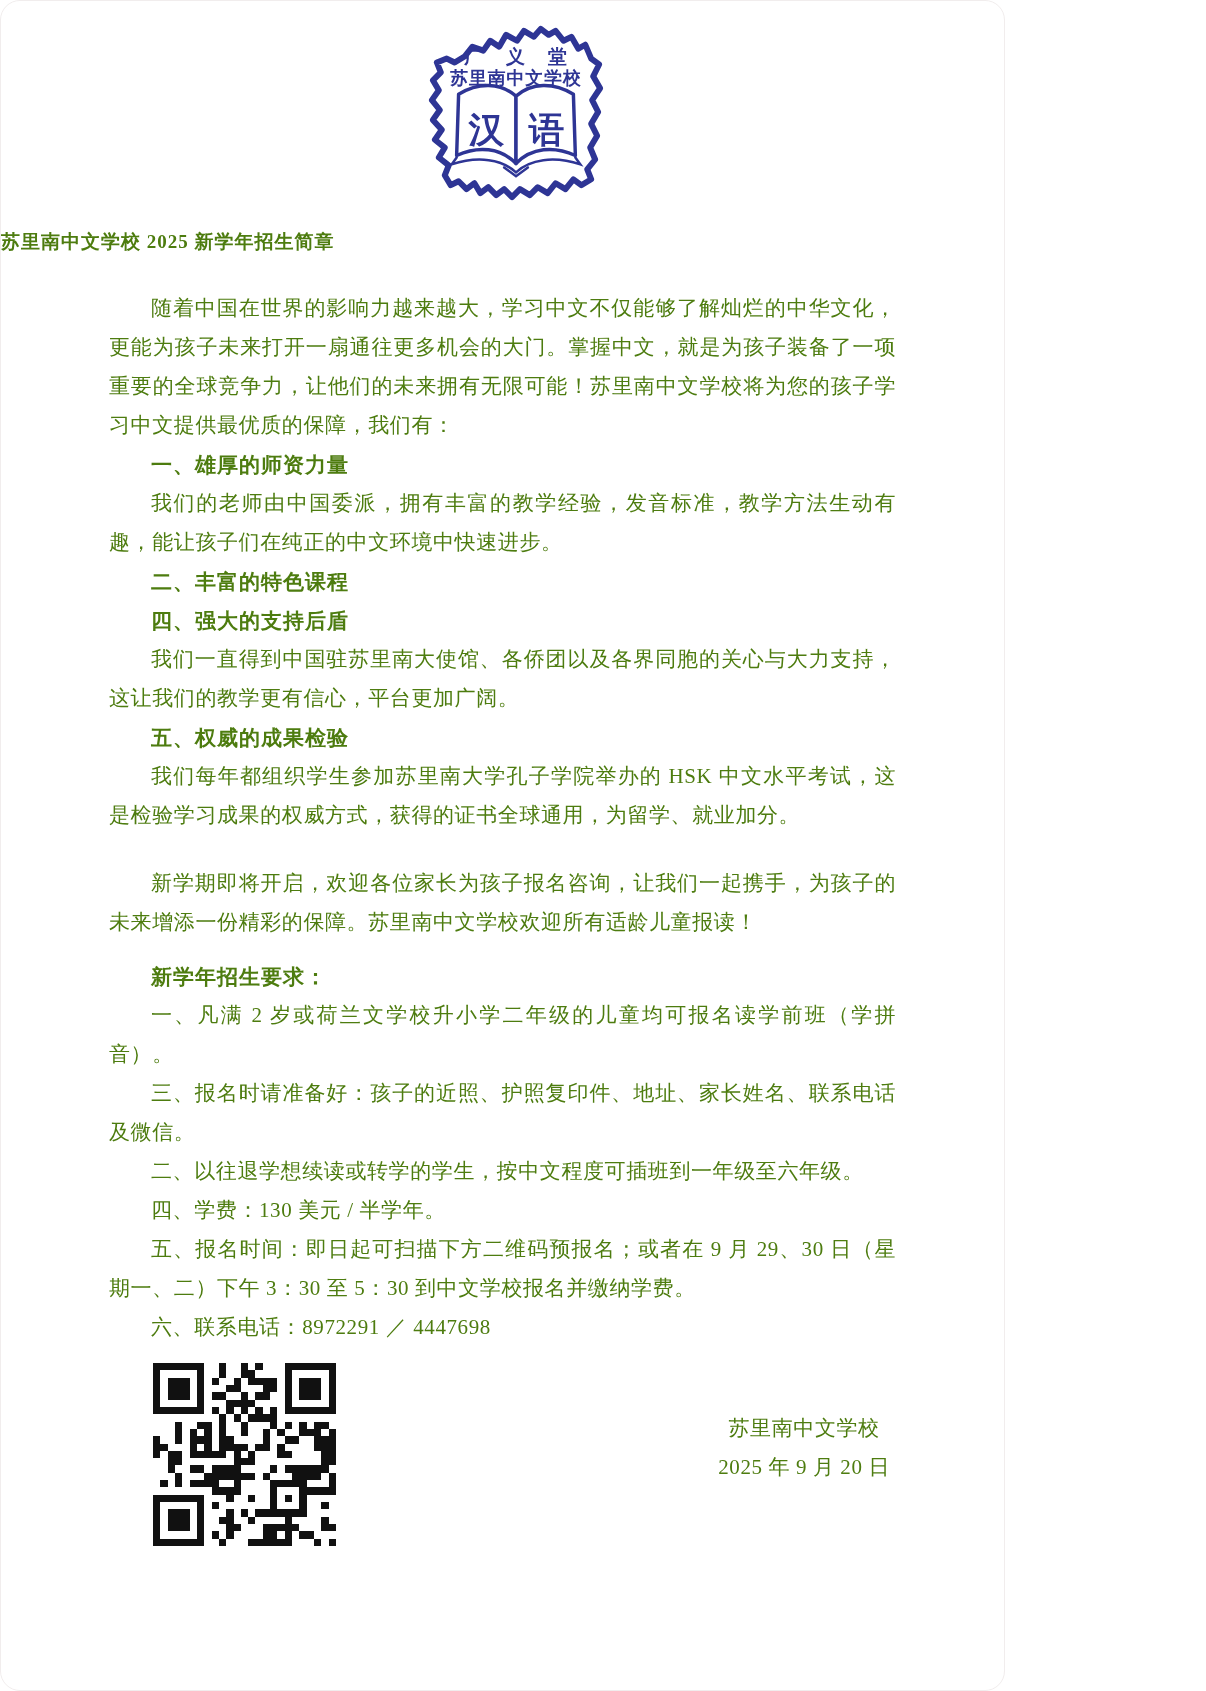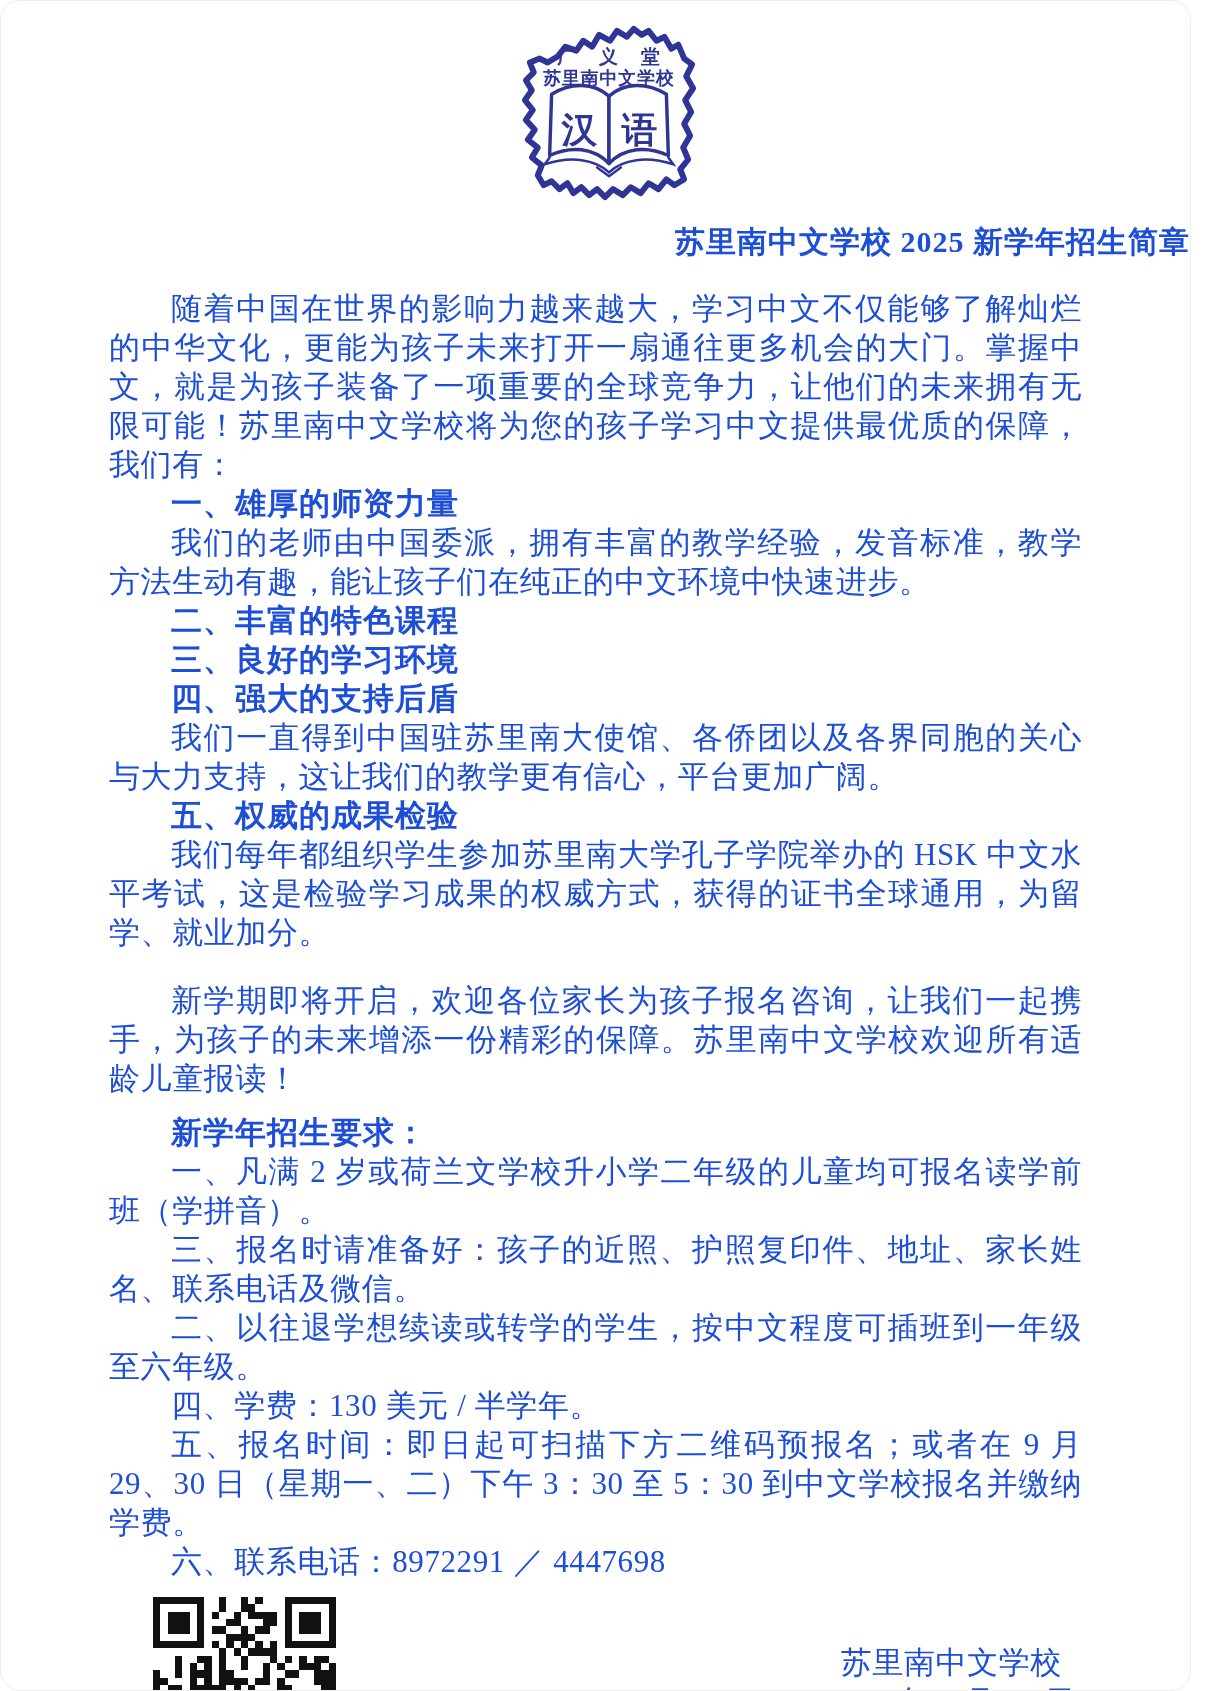--- a/index.html
+++ b/index.html
@@ -1,48 +1,48 @@
 <!DOCTYPE html>
 <html><head>
 <meta charset="utf-8">
 <style>
   html,body{margin:0;padding:0;background:#ffffff;}
   .page{
     position:relative;
-    width:1191px;height:1691px;
+    width:1005px;height:1691px;
     background:#ffffff;
     border:1px solid #f1eded;
     border-radius:20px;
     box-sizing:border-box;
     overflow:hidden;
     font-family:"Liberation Serif","DejaVu Serif",serif;
-    color:#1d4ed8;
+    color:#4d7c0f;
   }
   .content{padding:0 108px;}
   
   .logo-wrap{width:258px;margin:16px auto 0;transform:translateX(13px);}
   .logo-wrap svg{display:block;}
   .logo-map{fill:#ffffff;stroke:#2e3595;stroke-width:6;stroke-linejoin:round;}
   .logo-book{fill:#ffffff;stroke:#2e3595;stroke-width:3.5;stroke-linejoin:round;stroke-linecap:round;}
   .logo-line{fill:none;stroke:#2e3595;stroke-width:2.5;stroke-linecap:round;}
   .logo-txt{fill:#2e3595;font-family:"Liberation Sans","DejaVu Sans",sans-serif;font-weight:bold;}
   .logo-t1{font-size:19px;letter-spacing:9px;}
   .logo-t2{font-size:18px;letter-spacing:1px;}
   .logo-hz{font-size:36px;}
   
   .title{
     margin-top:14px;
-    text-align:right;
-    font-size:30px;font-weight:bold;
+    text-align:left;
+    font-size:19px;font-weight:bold;
     letter-spacing:1px;
     line-height:46px;
   }
   
   .body{margin-top:24px;}
-  p{margin:0;font-size:31px;line-height:39px;letter-spacing:0.6px;
+  p{margin:0;font-size:21px;line-height:39px;letter-spacing:0.6px;
     text-align:justify;text-indent:2em;}
   p.hd{font-weight:bold;font-family:Liberation Sans, sans-serif;
        letter-spacing:1px;}
   .closing{margin-top:29px;}
   .req-head{margin-top:15px;font-weight:bold;
             font-family:"Liberation Sans","DejaVu Sans",sans-serif;letter-spacing:1px;}
   
   .bottom{display:flex;align-items:flex-start;margin-top:16px;}
   .qr{margin-left:44px;width:183px;height:183px;}
   .sign{margin-left:auto;margin-right:6px;padding-top:46px;text-align:center;}
@@ -79,21 +79,20 @@
 
   <div class="content">
     <div class="body">
       <p>随着中国在世界的影响力越来越大，学习中文不仅能够了解灿烂的中华文化，更能为孩子未来打开一扇通往更多机会的大门。掌握中文，就是为孩子装备了一项重要的全球竞争力，让他们的未来拥有无限可能！苏里南中文学校将为您的孩子学习中文提供最优质的保障，我们有：</p>
 
       <p class="hd">一、雄厚的师资力量</p>
       <p>我们的老师由中国委派，拥有丰富的教学经验，发音标准，教学方法生动有趣，能让孩子们在纯正的中文环境中快速进步。</p>
 
       <p class="hd">二、丰富的特色课程</p>
 
-      <p class="hd">三、良好的学习环境</p>
 
       <p class="hd">四、强大的支持后盾</p>
       <p>我们一直得到中国驻苏里南大使馆、各侨团以及各界同胞的关心与大力支持，这让我们的教学更有信心，平台更加广阔。</p>
 
       <p class="hd">五、权威的成果检验</p>
       <p>我们每年都组织学生参加苏里南大学孔子学院举办的 HSK 中文水平考试，这是检验学习成果的权威方式，获得的证书全球通用，为留学、就业加分。</p>
 
       <p class="closing">新学期即将开启，欢迎各位家长为孩子报名咨询，让我们一起携手，为孩子的未来增添一份精彩的保障。苏里南中文学校欢迎所有适龄儿童报读！</p>
 
       <p class="req-head">新学年招生要求：</p>

